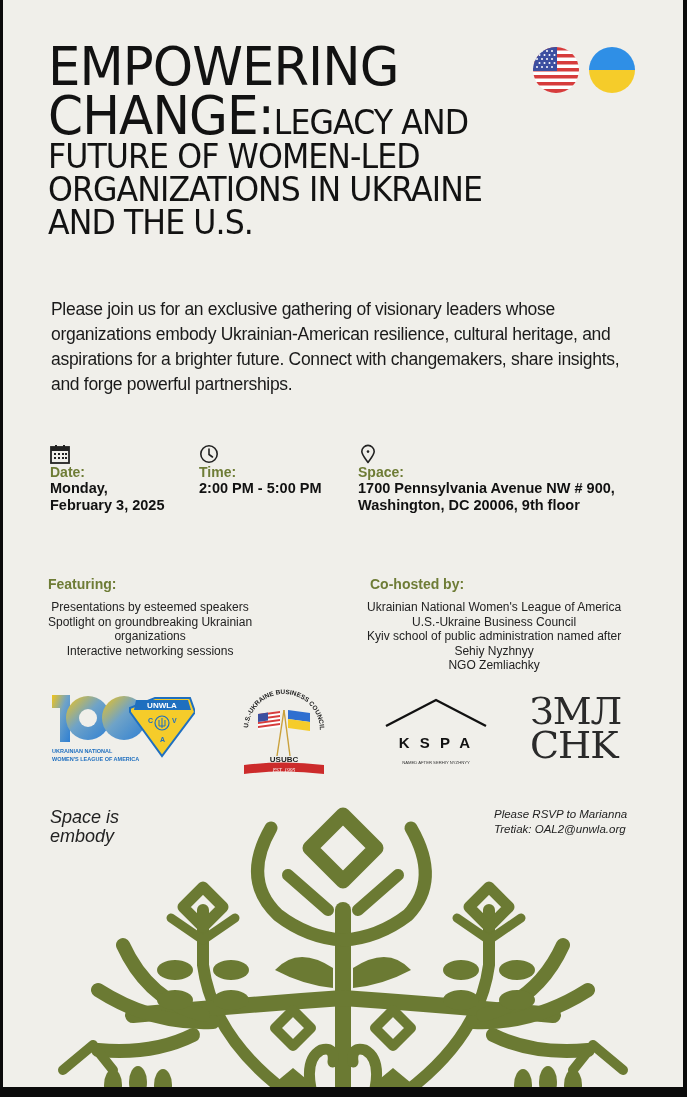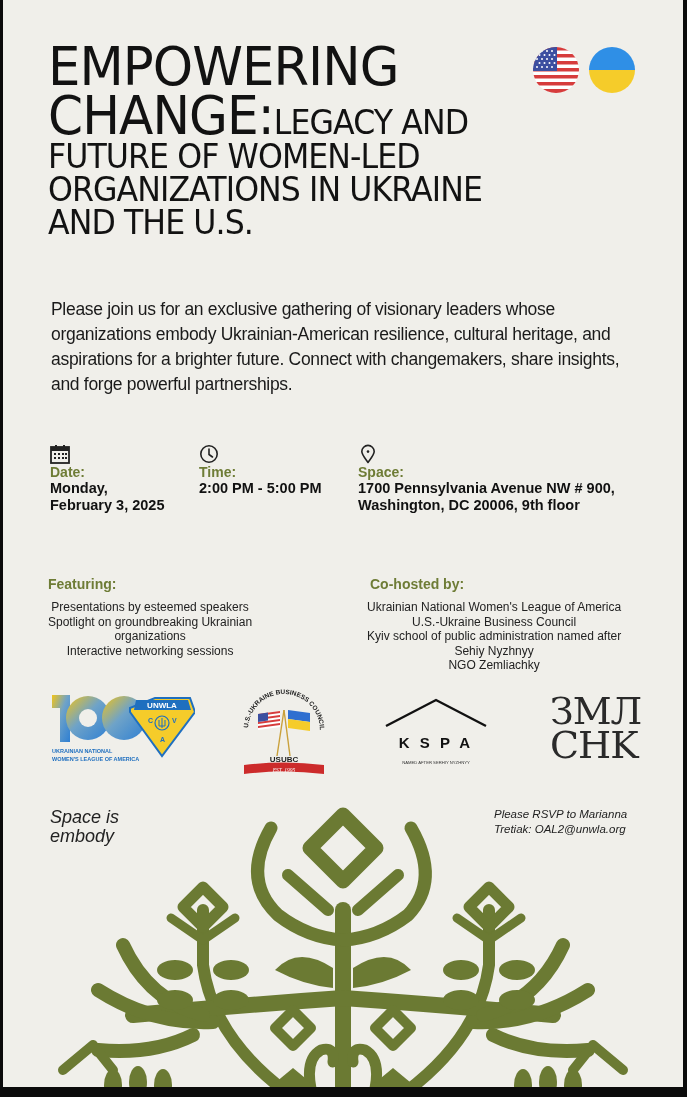--- a/index.html
+++ b/index.html
@@ -205,21 +205,21 @@
 
   <div class="logos" style="left:375px; top:694px;">
     <svg width="118" height="76" viewBox="0 0 118 76">
       <path d="M8 32 L58 6 L108 32" fill="none" stroke="#111" stroke-width="2.4"></path>
       <text x="58" y="54" font-size="15" font-weight="bold" fill="#111" text-anchor="middle" letter-spacing="3" font-family="Liberation Sans, sans-serif">K S P A</text>
       <text x="58" y="70" font-size="4.2" fill="#333" text-anchor="middle" font-family="Liberation Sans, sans-serif">NAMED AFTER SERHIY NYZHNYY</text>
     </svg>
   </div>
 
   <div class="logos" style="left:527px; top:694px;">
-    <div style="font-family:'DejaVu Serif', serif; font-size:38px; line-height:34px; color:#2a2a2a; letter-spacing:-1px;margin-left:20px;">
+    <div style="font-family:'DejaVu Serif', serif; font-size:38px; line-height:34px; color:#2a2a2a; letter-spacing:-1px;">
       <div>ЗМЛ</div>
       <div>CHK</div>
     </div>
   </div>
 
   <div class="note" style="left:47px; top:808px; font-size:18px; line-height:19px;">
     <div>Space is</div>
     <div>embody</div>
   </div>
   <div class="note" style="left:491px; top:807px; font-size:11.5px; line-height:14.5px;">

